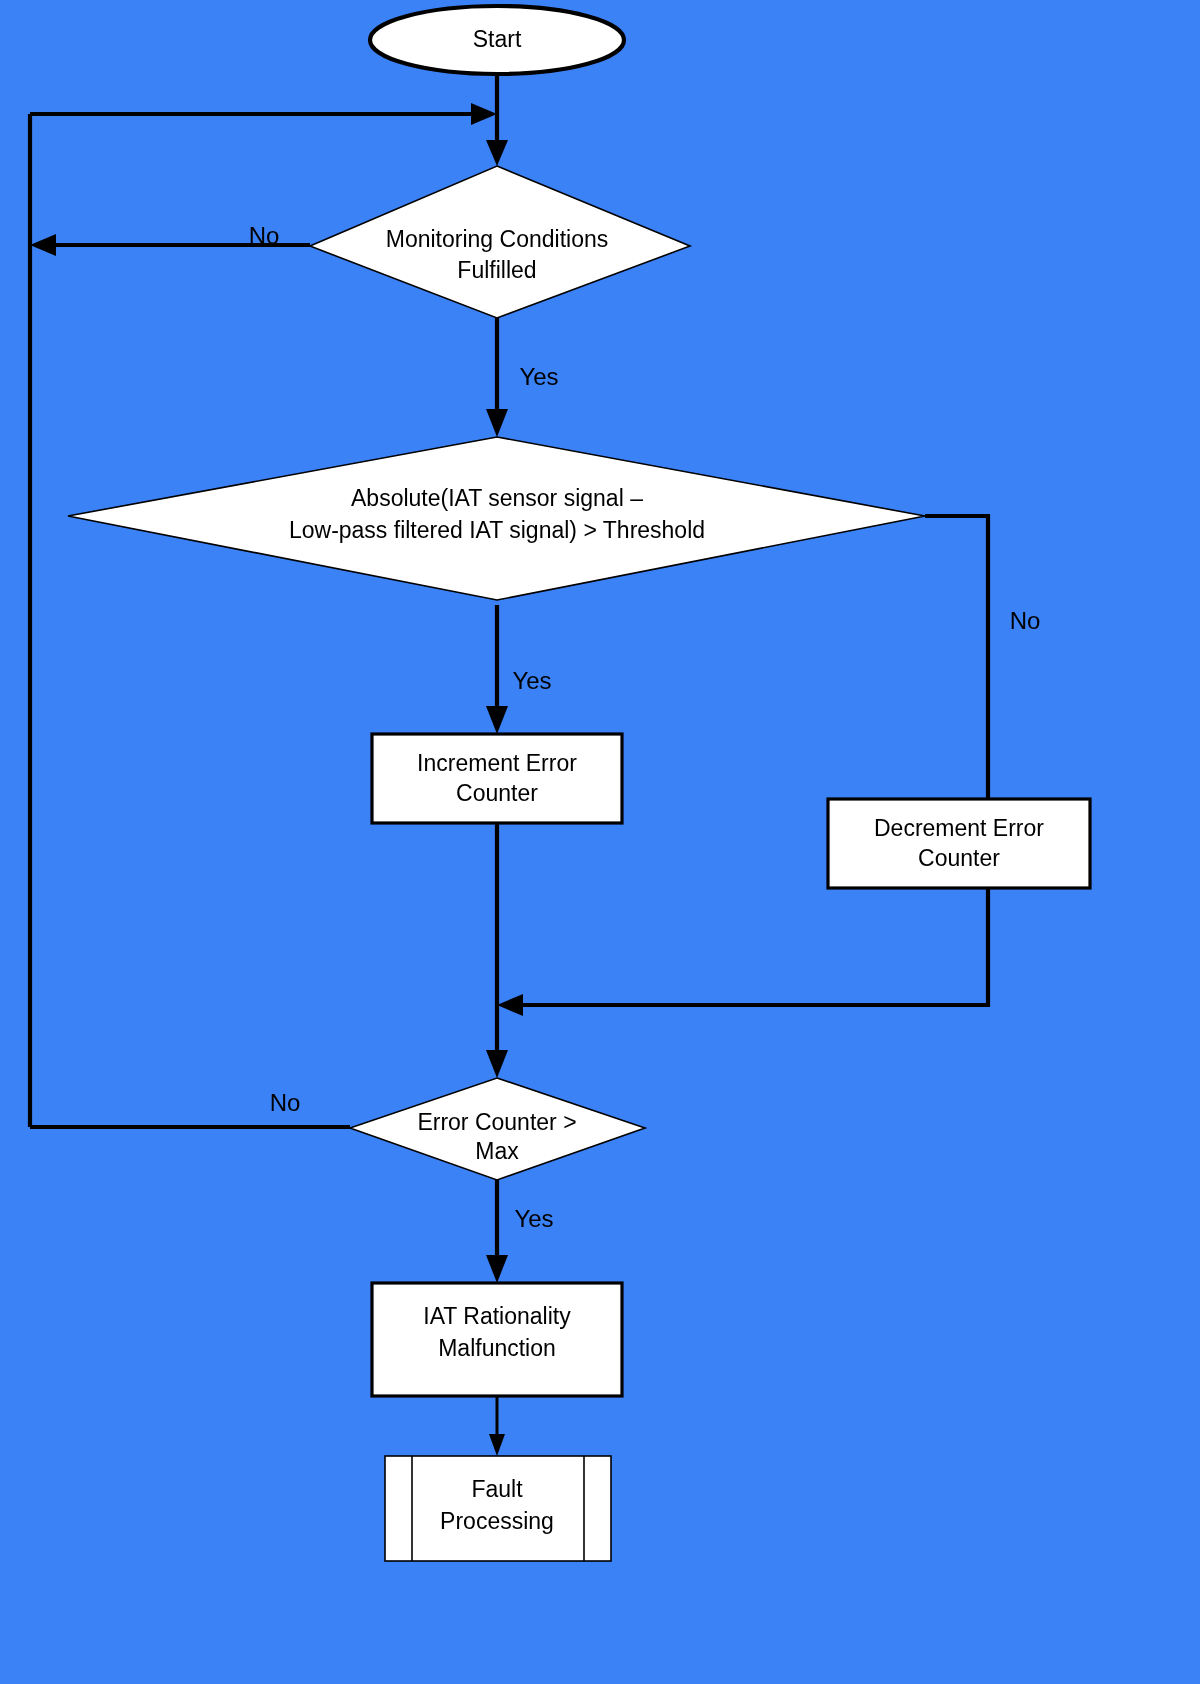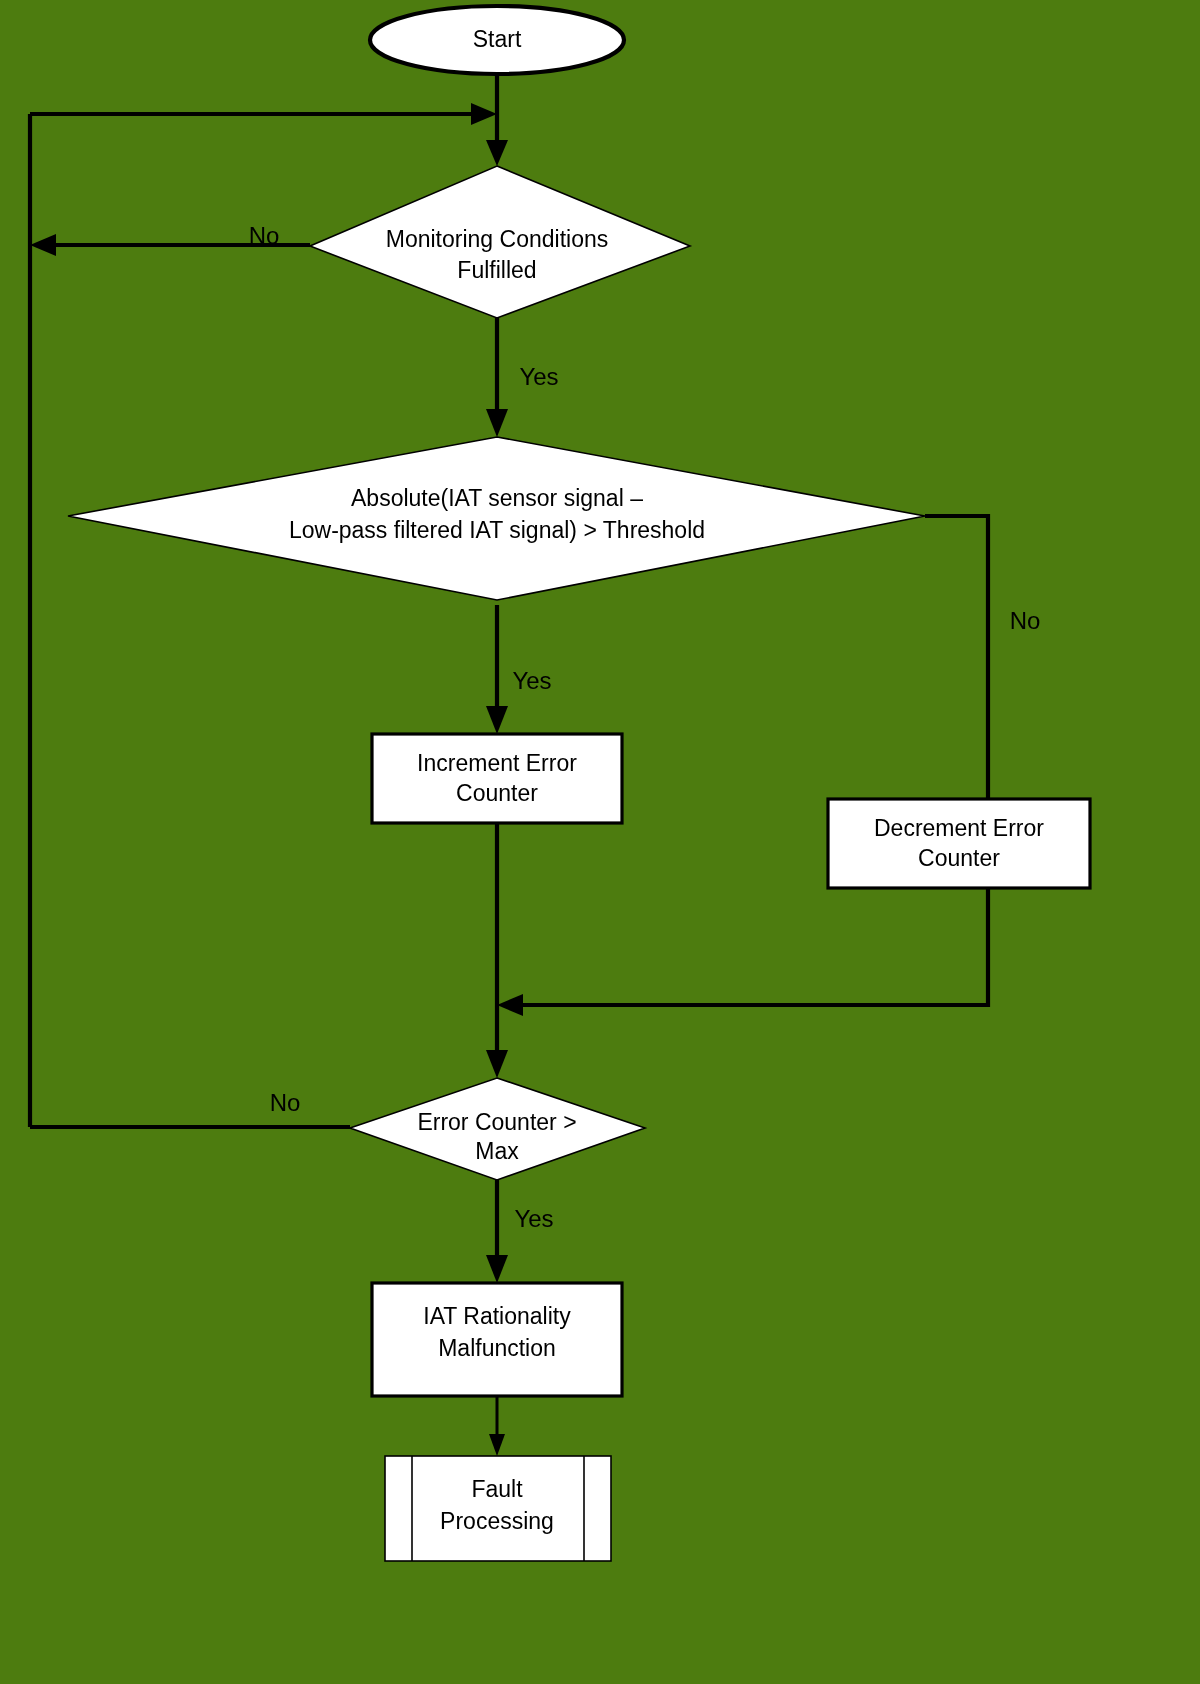--- a/index.html
+++ b/index.html
@@ -7,21 +7,21 @@
     padding: 0;
     background: #ffffff;
   }
   body {
     font-family: "Liberation Sans", sans-serif;
   }
   #flowchart-root {
     position: relative;
     width: 1200px;
     height: 1684px;
-    background: #4d7c0f;
+    background: #3b82f6;
     overflow: hidden;
   }
   svg#flow-svg {
     display: block;
     width: 1200px;
     height: 1684px;
   }
   .node-shape {
     fill: #ffffff;
     stroke: #000000;

